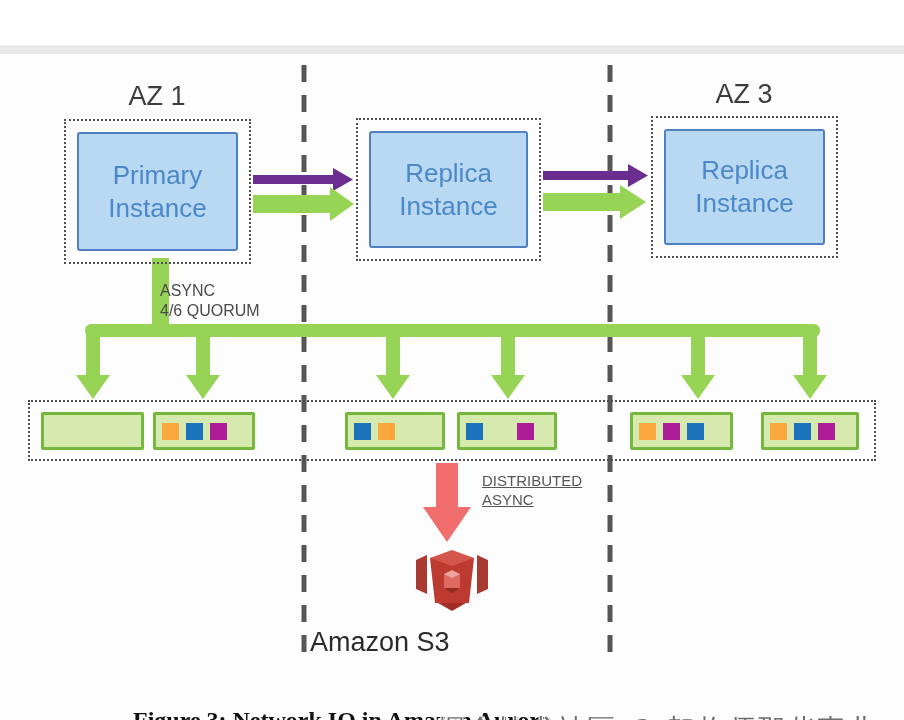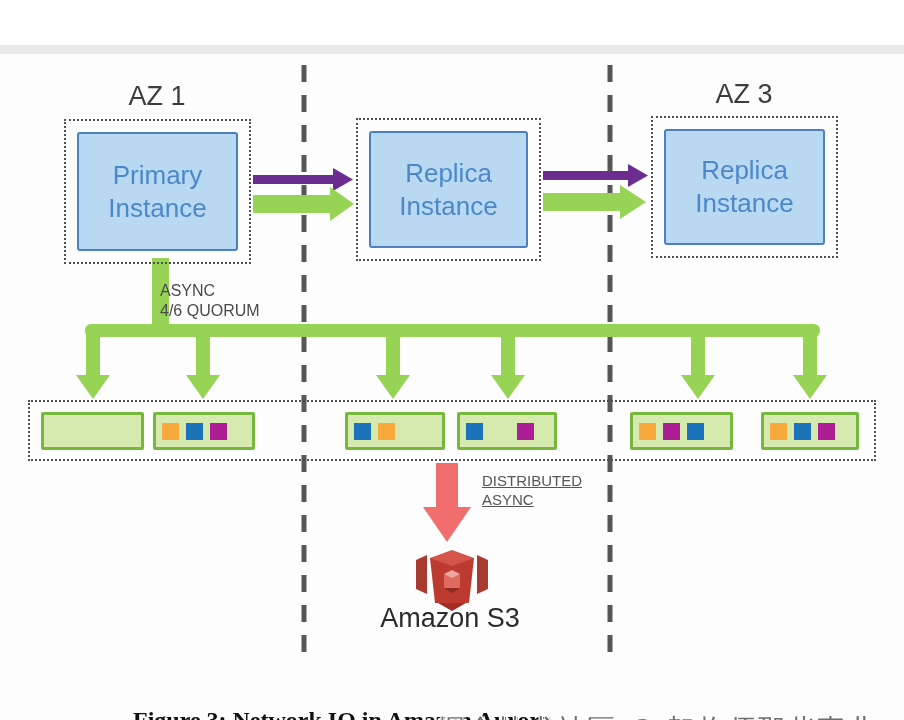--- a/index.html
+++ b/index.html
@@ -36,21 +36,21 @@
   .storage-node .seg{width:17px;height:17px;margin-right:7px;flex:0 0 auto;}
   .storage-node .seg.gap{background:transparent !important;width:20px;}
   .sn1{left:41px;width:103px;}
   .sn2{left:153px;width:102px;}
   .sn3{left:345px;width:100px;}
   .sn4{left:457px;width:100px;}
   .sn5{left:630px;width:103px;}
   .sn6{left:761px;width:98px;}
 
   .s3-icon{position:absolute;left:414px;top:502px;width:76px;height:66px;}
-  .s3-label{position:absolute;left:310px;top:558px;width:280px;text-align:center;
+  .s3-label{position:absolute;left:310px;top:582px;width:280px;text-align:left;
             font-size:27px;color:#2b2b2b;}
 
   .caption{position:absolute;left:133px;top:662px;font-family:"Liberation Serif",serif;
            font-weight:bold;font-size:24px;color:#111;white-space:nowrap;}
   .watermark{position:absolute;left:437px;top:666px;font-size:28px;letter-spacing:2px;
              color:#6e6e6e;white-space:nowrap;
              text-shadow:-1px -1px 0 #fff,1px -1px 0 #fff,-1px 1px 0 #fff,1px 1px 0 #fff;}
 </style>
 </head>
 <body>

